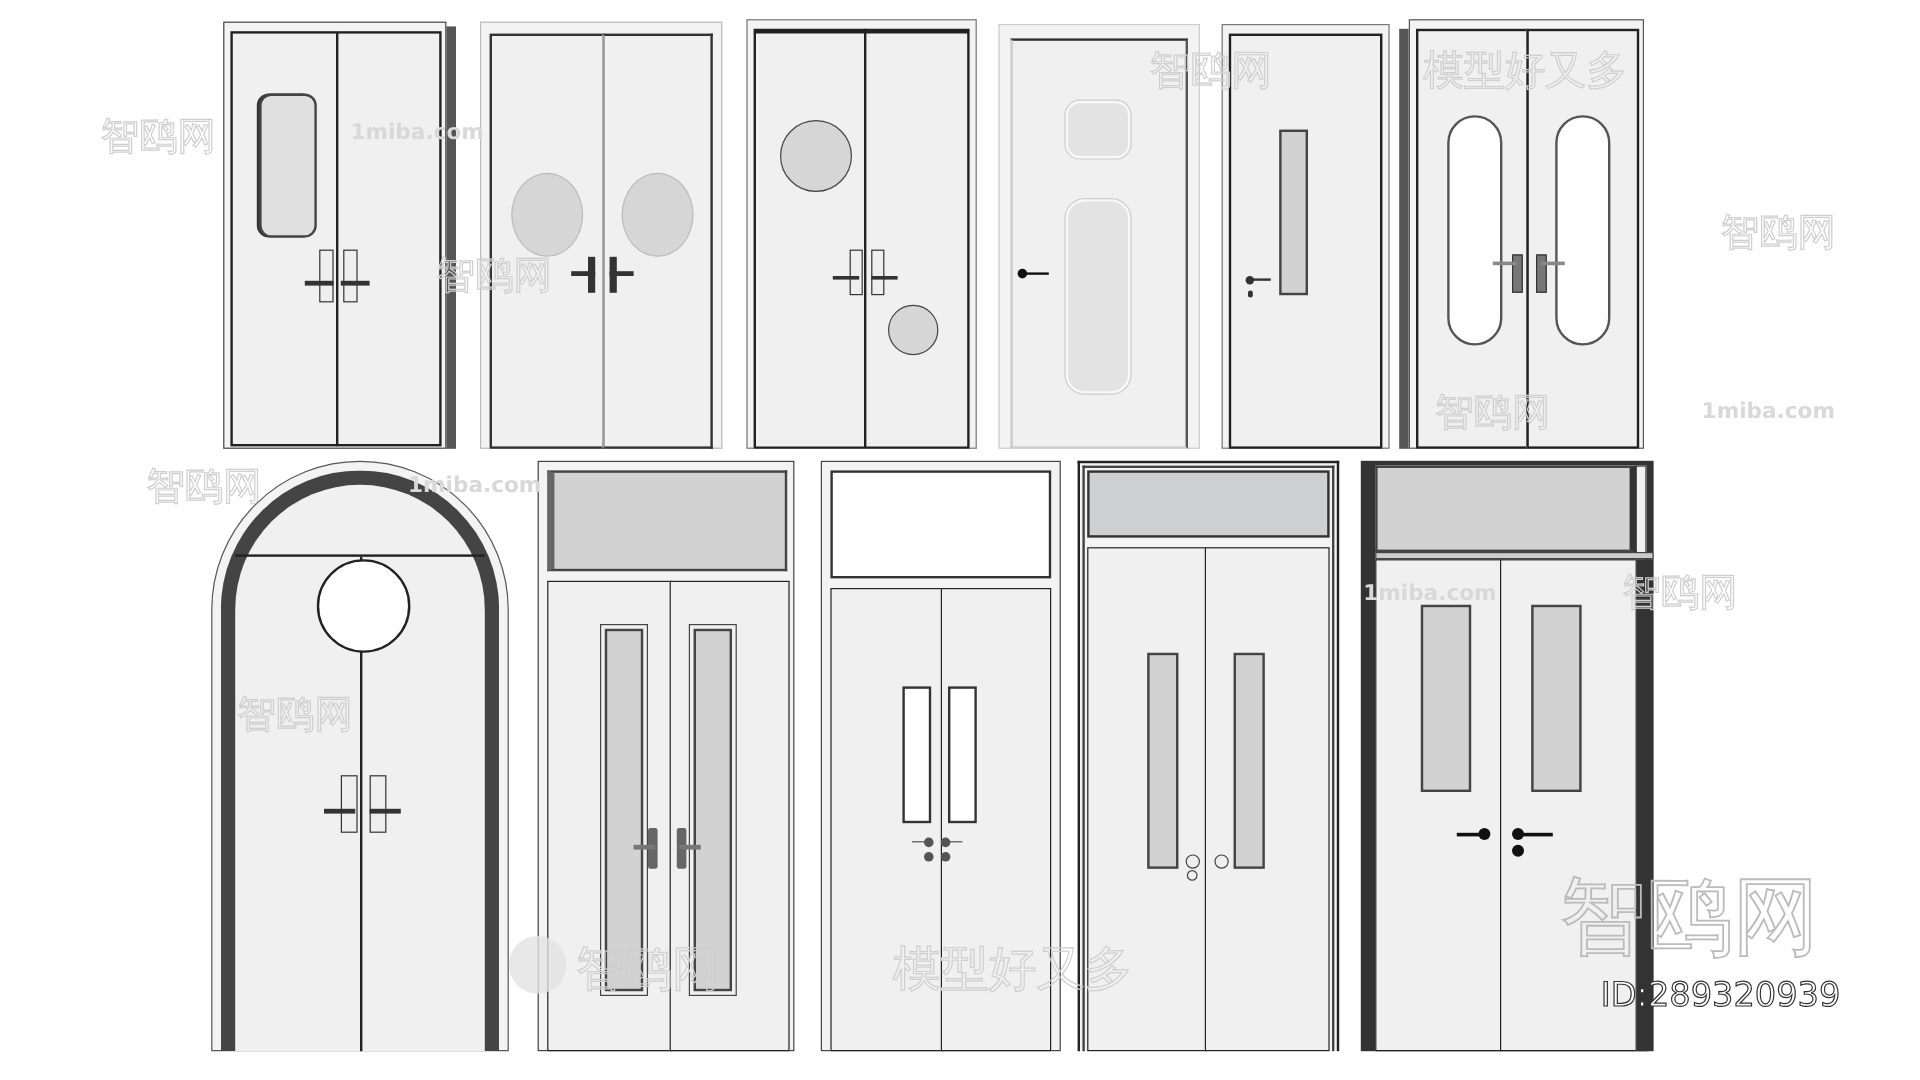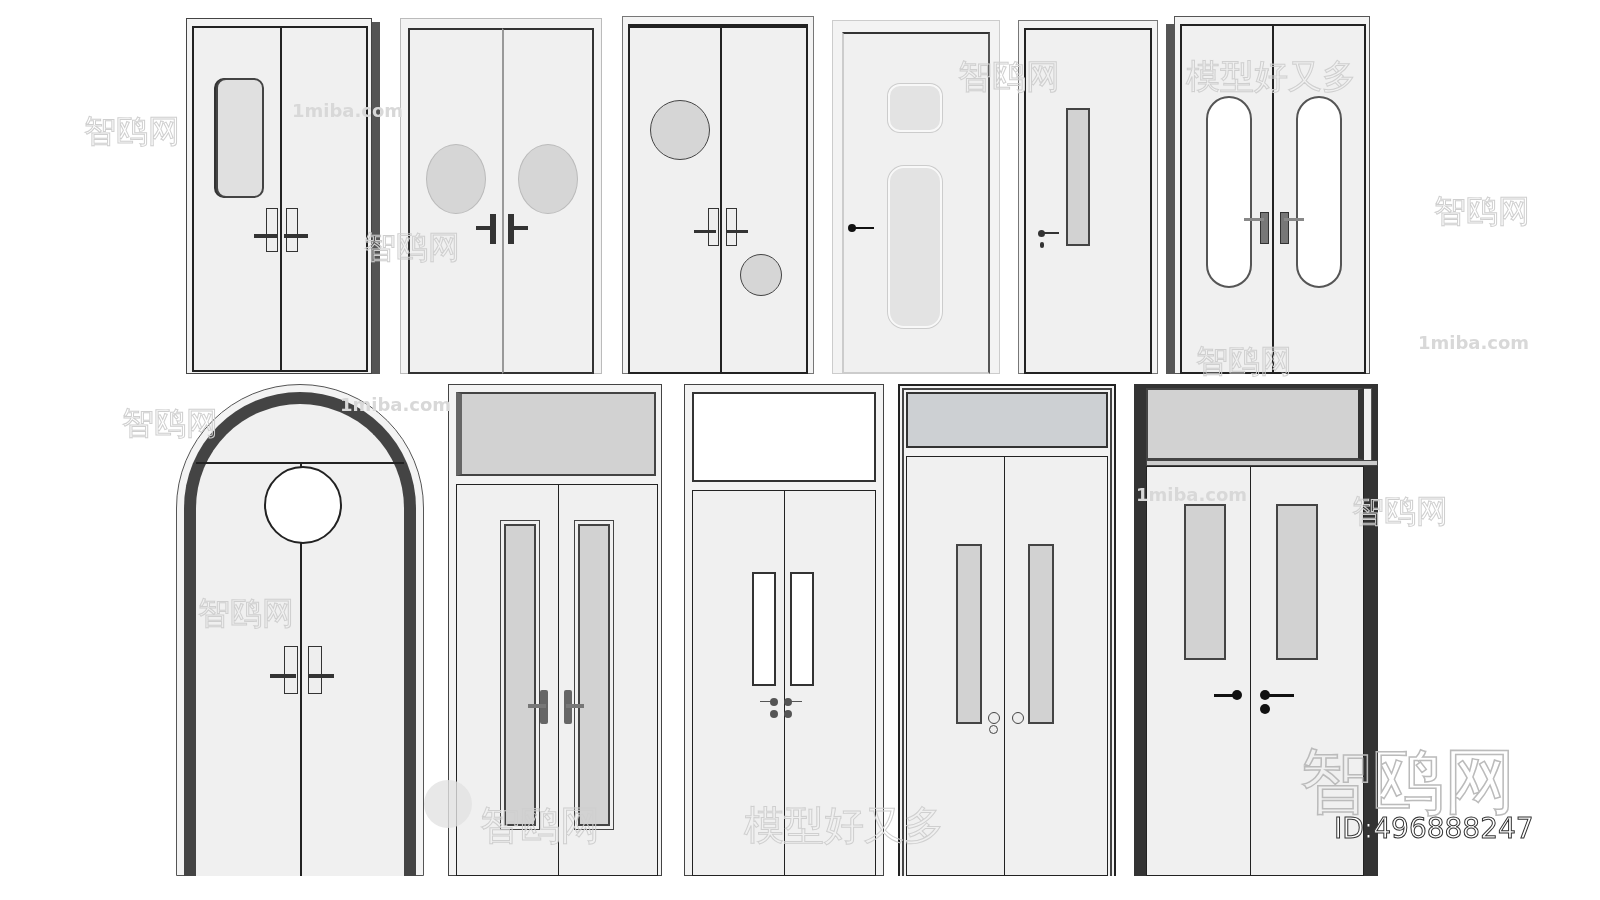--- a/index.html
+++ b/index.html
@@ -4,21 +4,21 @@
 <style>
   html,body{margin:0;padding:0;background:#fff;}
   body{width:1600px;height:900px;position:relative;overflow:hidden;font-family:"DejaVu Sans",sans-serif;}
   .abs{position:absolute;box-sizing:border-box;}
   .frame{background:#f3f3f3;border:1px solid #444;}
   .leaf{background:#f0f0f0;border:2px solid #222;}
   .glass{background:#d2d2d2;border:2px solid #444;}
   .glass-w{background:#fff;border:2px solid #333;}
   .split{position:absolute;width:2px;background:#222;}
   .handle{position:absolute;background:#333;}
-  .wm{position:absolute;color:transparent;-webkit-text-stroke:1px #cfcfcf;font-family:Liberation Sans, sans-serif;white-space:nowrap;pointer-events:none;margin-top:18px;}
+  .wm{position:absolute;color:transparent;-webkit-text-stroke:1px #cfcfcf;font-family:Liberation Sans, sans-serif;white-space:nowrap;pointer-events:none;}
   .wm-solid{position:absolute;color:#d8d8d8;font-family:"DejaVu Sans",sans-serif;white-space:nowrap;pointer-events:none;}
 </style>
 </head>
 <body>
 
 <div class="abs" style="left:186px;top:18px;width:194px;height:356px;">
   <div class="abs frame" style="left:0;top:0;width:186px;height:356px;"></div>
   <div class="abs" style="left:186px;top:4px;width:8px;height:352px;background:#555;"></div>
   <div class="abs leaf" style="left:6px;top:8px;width:90px;height:346px;"></div>
   <div class="abs leaf" style="left:94px;top:8px;width:88px;height:346px;"></div>
@@ -165,14 +165,14 @@
 <div class="wm" style="left:122px;top:384px;font-size:32px;">智鸥网</div>
 <div class="wm-solid" style="left:340px;top:394px;font-size:18px;font-weight:bold;">1miba.com</div>
 <div class="wm" style="left:198px;top:574px;font-size:32px;">智鸥网</div>
 <div class="wm-solid" style="left:1136px;top:484px;font-size:18px;font-weight:bold;">1miba.com</div>
 <div class="wm" style="left:1352px;top:472px;font-size:32px;">智鸥网</div>
 <div class="abs" style="left:424px;top:780px;width:48px;height:48px;border-radius:50%;background:#e2e2e2;opacity:.8;"></div>
 <div class="wm" style="left:480px;top:780px;font-size:40px;">智鸥网</div>
 <div class="wm" style="left:744px;top:780px;font-size:40px;">模型好又多</div>
 <div class="wm" style="left:1300px;top:716px;font-size:72px;-webkit-text-stroke:1.5px #bbb;">智鸥网</div>
 <div class="abs" style="left:1334px;top:812px;font-size:28px;color:#fff;-webkit-text-stroke:1px #333;white-space:nowrap;font-family:'DejaVu Sans',sans-serif;">
-  <span>ID:</span><span>496888247</span>
+  <span>ID:</span><span>289320939</span>
 </div>
 
 </body></html>

